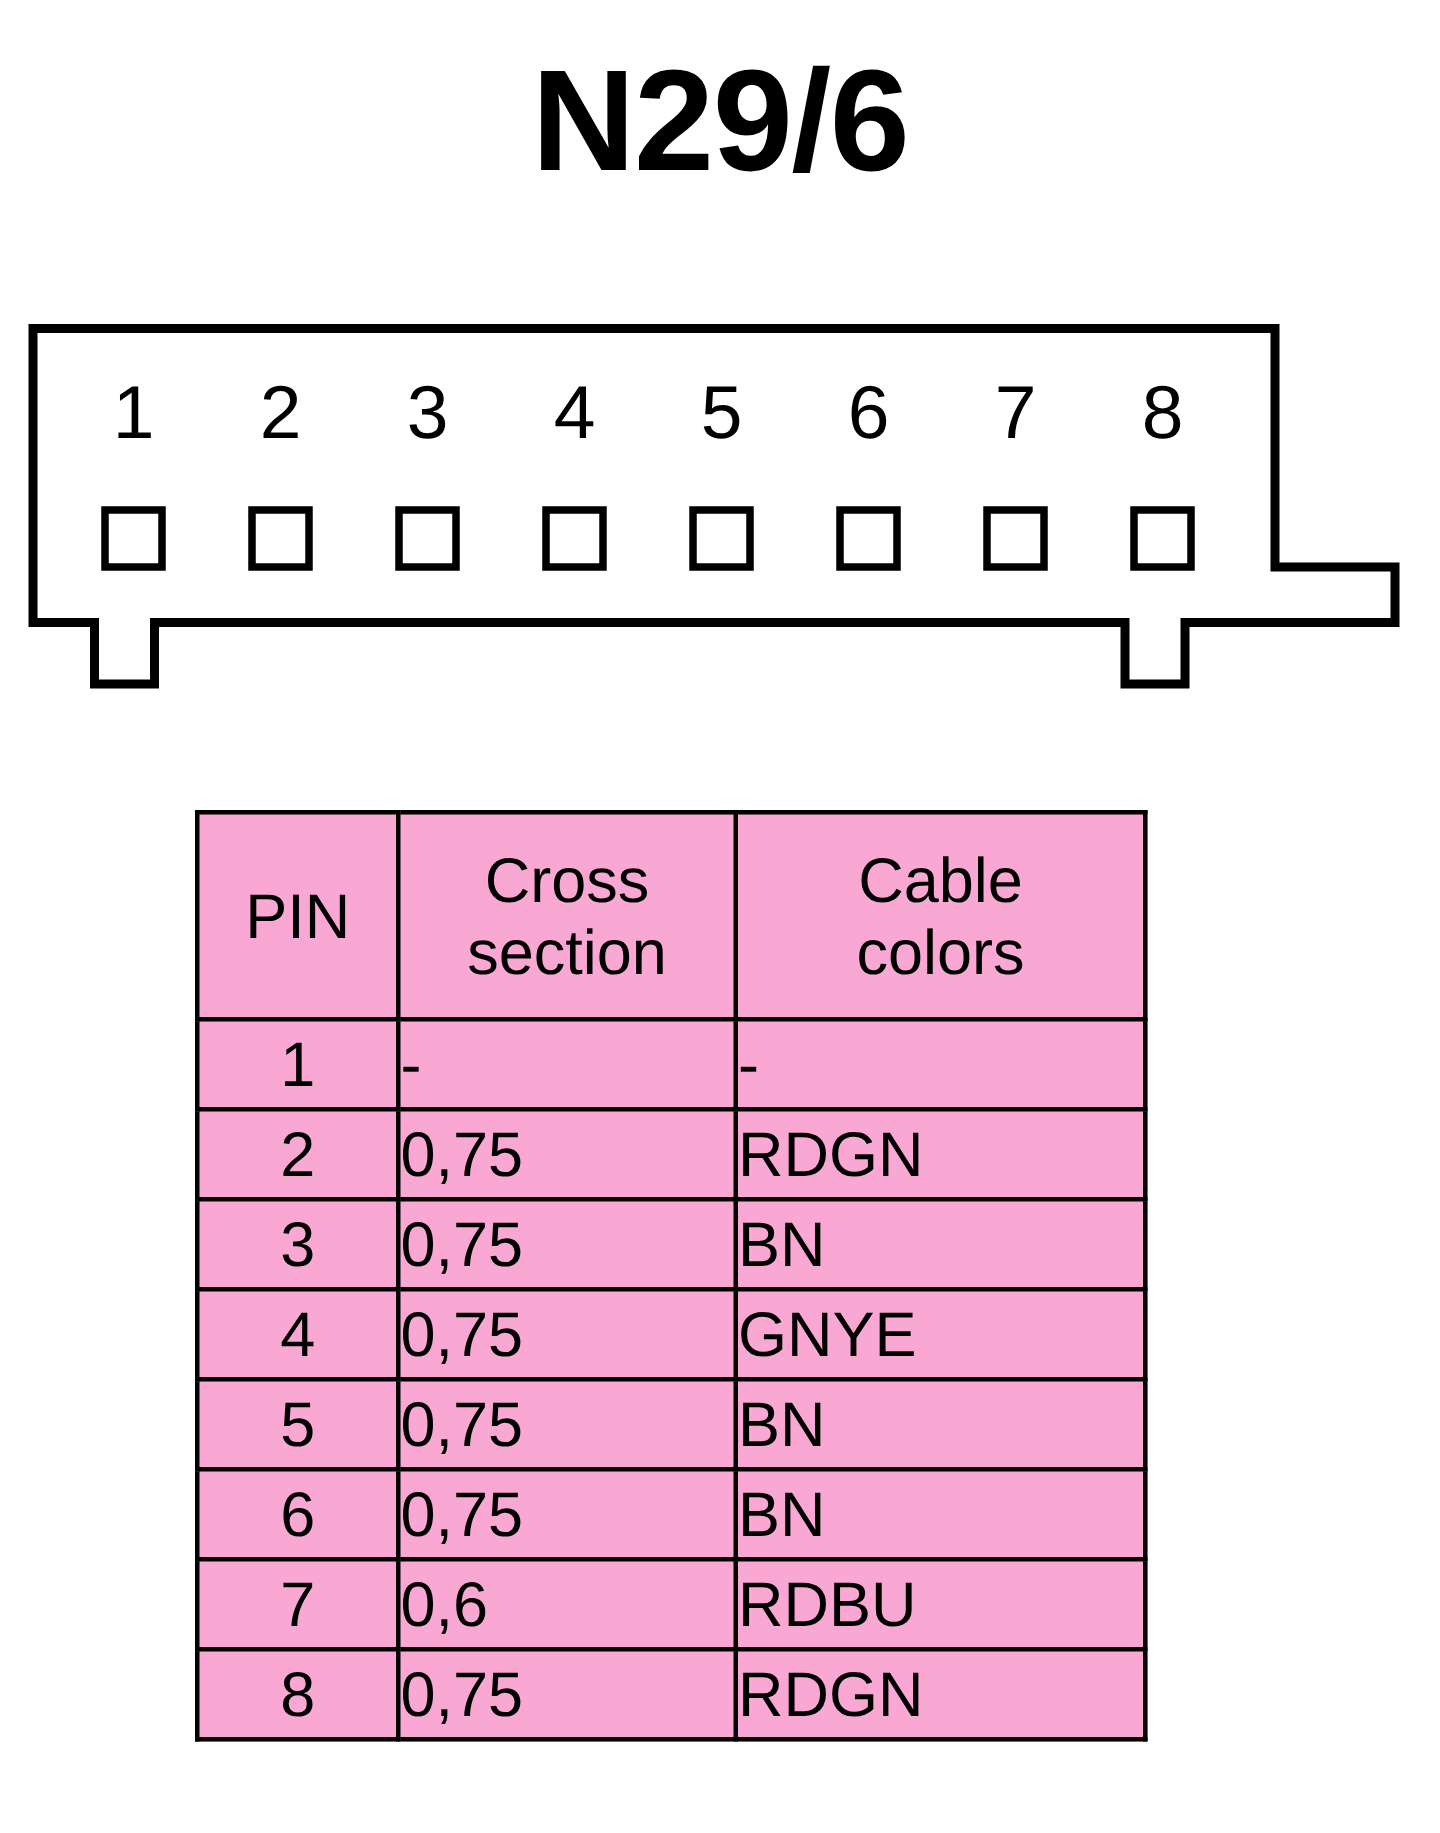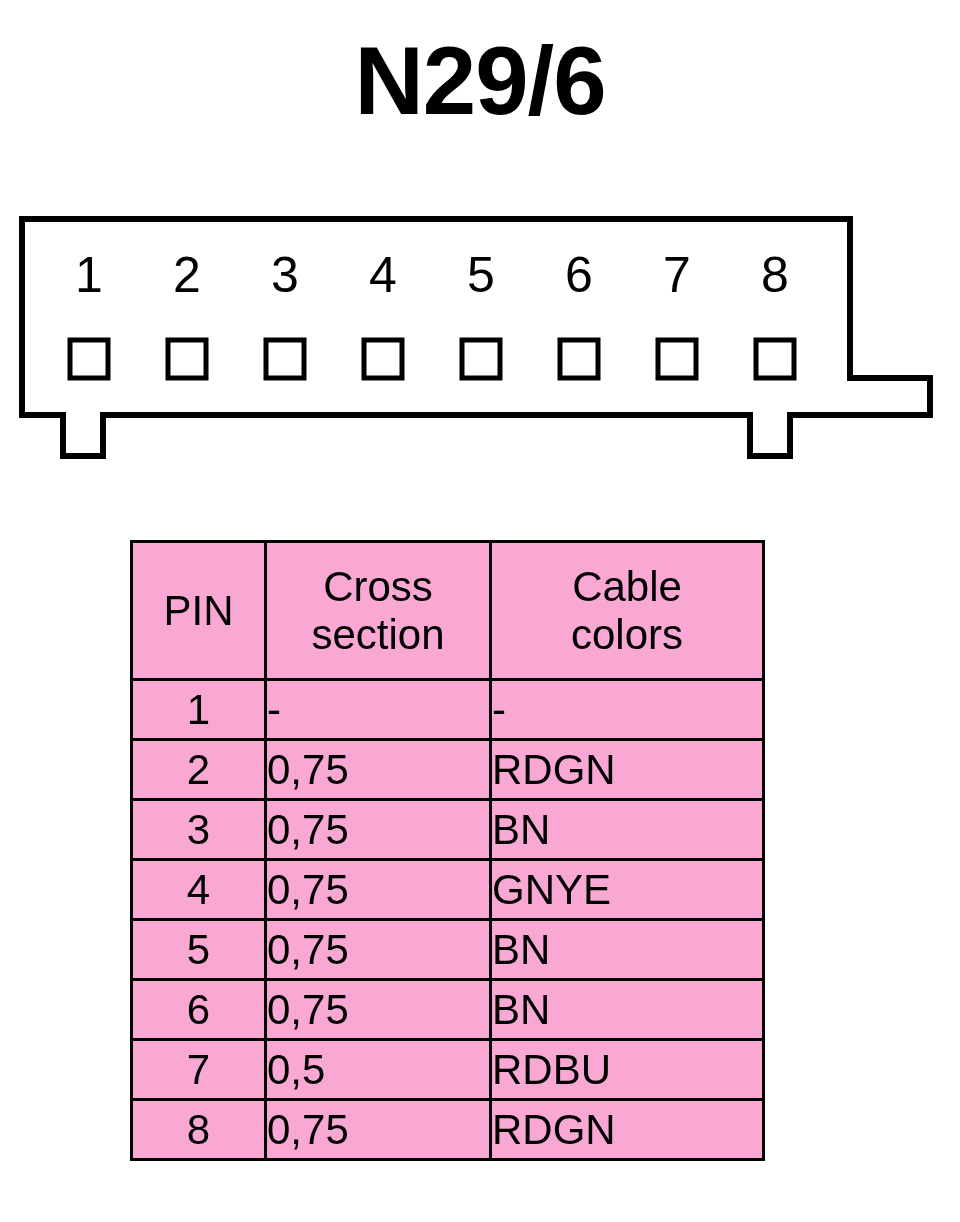--- a/index.html
+++ b/index.html
@@ -195,21 +195,21 @@
       <td class="cell-cross">0,75</td>
       <td class="cell-color">BN</td>
     </tr>
     <tr>
       <td class="cell-pin">6</td>
       <td class="cell-cross">0,75</td>
       <td class="cell-color">BN</td>
     </tr>
     <tr>
       <td class="cell-pin">7</td>
-      <td class="cell-cross">0,5</td>
+      <td class="cell-cross">0,6</td>
       <td class="cell-color">RDBU</td>
     </tr>
     <tr>
       <td class="cell-pin">8</td>
       <td class="cell-cross">0,75</td>
       <td class="cell-color">RDGN</td>
     </tr>
   </tbody>
 </table>
 

